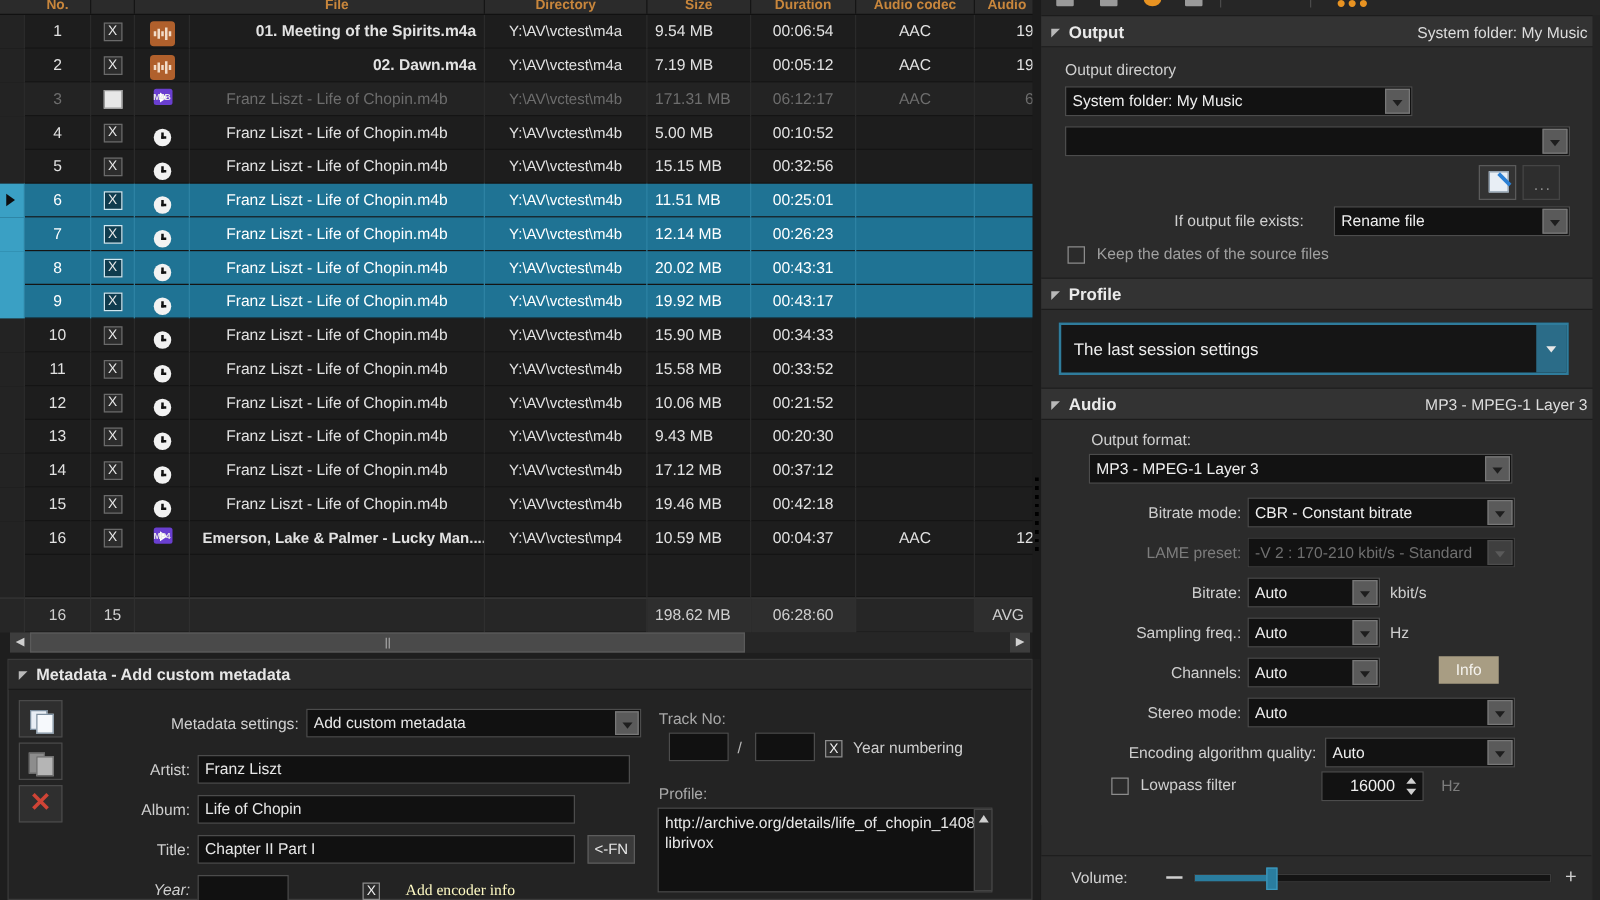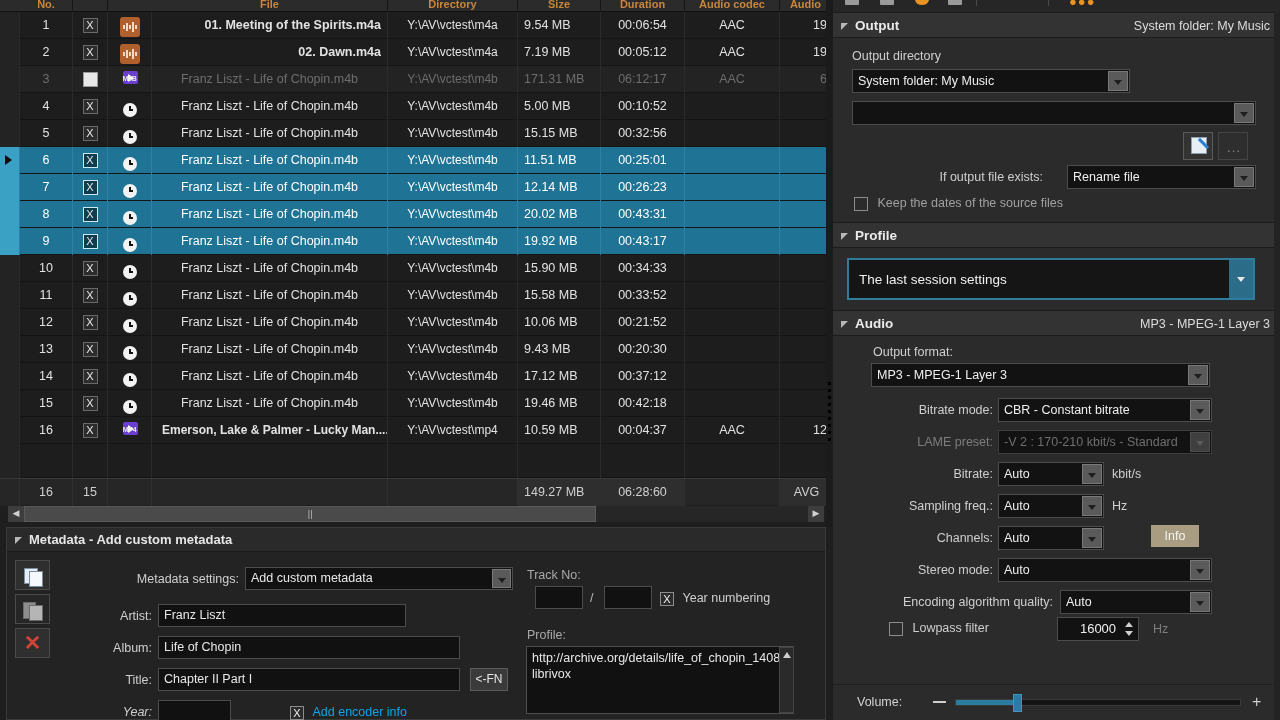--- a/index.html
+++ b/index.html
@@ -438,21 +438,21 @@
         </div>
       </div>
 
     <div id="totals">
       <div class="c c-mark" style="background:#262626;border-right:1px solid #2f2f2f;"></div>
       <div class="c c-no">16</div>
       <div class="c c-chk">15</div>
       <div class="c c-ico"></div>
       <div class="c c-file"></div>
       <div class="c c-dir"></div>
-      <div class="c c-size tot">149.27 MB</div>
+      <div class="c c-size tot">198.62 MB</div>
       <div class="c c-dur tot">06:28:60</div>
       <div class="c c-ac"></div>
       <div class="c c-ab tot" style="text-align:center;">AVG</div>
     </div>
 
     <div id="hsb">
       <div class="sb-btn">◀</div>
       <div class="sb-track">
         <div class="sb-thumb"></div>
       </div>
@@ -473,42 +473,42 @@
           </div>
       </div>
 
       <div class="f-label" style="left:100px; top:44px; width:132px;">Metadata settings:</div>
       <div class="f-select" style="left:238px; top:39px; width:268px;">
         <span>Add custom metadata</span>
         <span class="arrowbox"></span>
       </div>
 
       <div class="f-label" style="left:60px; top:81px; width:85px;">Artist:</div>
-      <div class="f-input" style="left:151px; top:76px; width:248px;">
+      <div class="f-input" style="left:151px; top:76px; width:346px;">
         <span>Franz Liszt</span>
       </div>
 
       <div class="f-label" style="left:60px; top:113px; width:85px;">Album:</div>
       <div class="f-input" style="left:151px; top:108px; width:302px;">
         <span>Life of Chopin</span>
       </div>
 
       <div class="f-label" style="left:60px; top:145px; width:85px;">Title:</div>
       <div class="f-input" style="left:151px; top:140px; width:302px;">
         <span>Chapter II Part I</span>
       </div>
       <div class="fnbtn" style="left:463px; top:140px; width:38px;">&lt;-FN</div>
 
       <div class="f-label" style="left:60px; top:177px; width:85px;font-style:italic;">Year:</div>
       <div class="f-input" style="left:151px; top:172px; width:73px;">
         <span></span>
       </div>
       <div style="position:absolute; left:283px; top:177px; font-size:12.5px;">
         <span class="chkx">X</span>
-        <span style="margin-left:5px; color:#0ea5e9;">Add encoder info</span>
+        <span style="margin-left:17px; color:#fef9c3;font-family:Liberation Serif, serif;">Add encoder info</span>
       </div>
 
       <div class="f-label" style="left:520px; top:40px; width:80px; text-align:left; color:#a9a9a9;">Track No:</div>
       <div class="f-input" style="left:528px; top:58px; width:48px;">
         <span></span>
       </div>
       <div style="position:absolute; left:583px; top:63px; color:#bbb; font-size:12.5px;">/</div>
       <div class="f-input" style="left:597px; top:58px; width:48px;">
         <span></span>
       </div>

